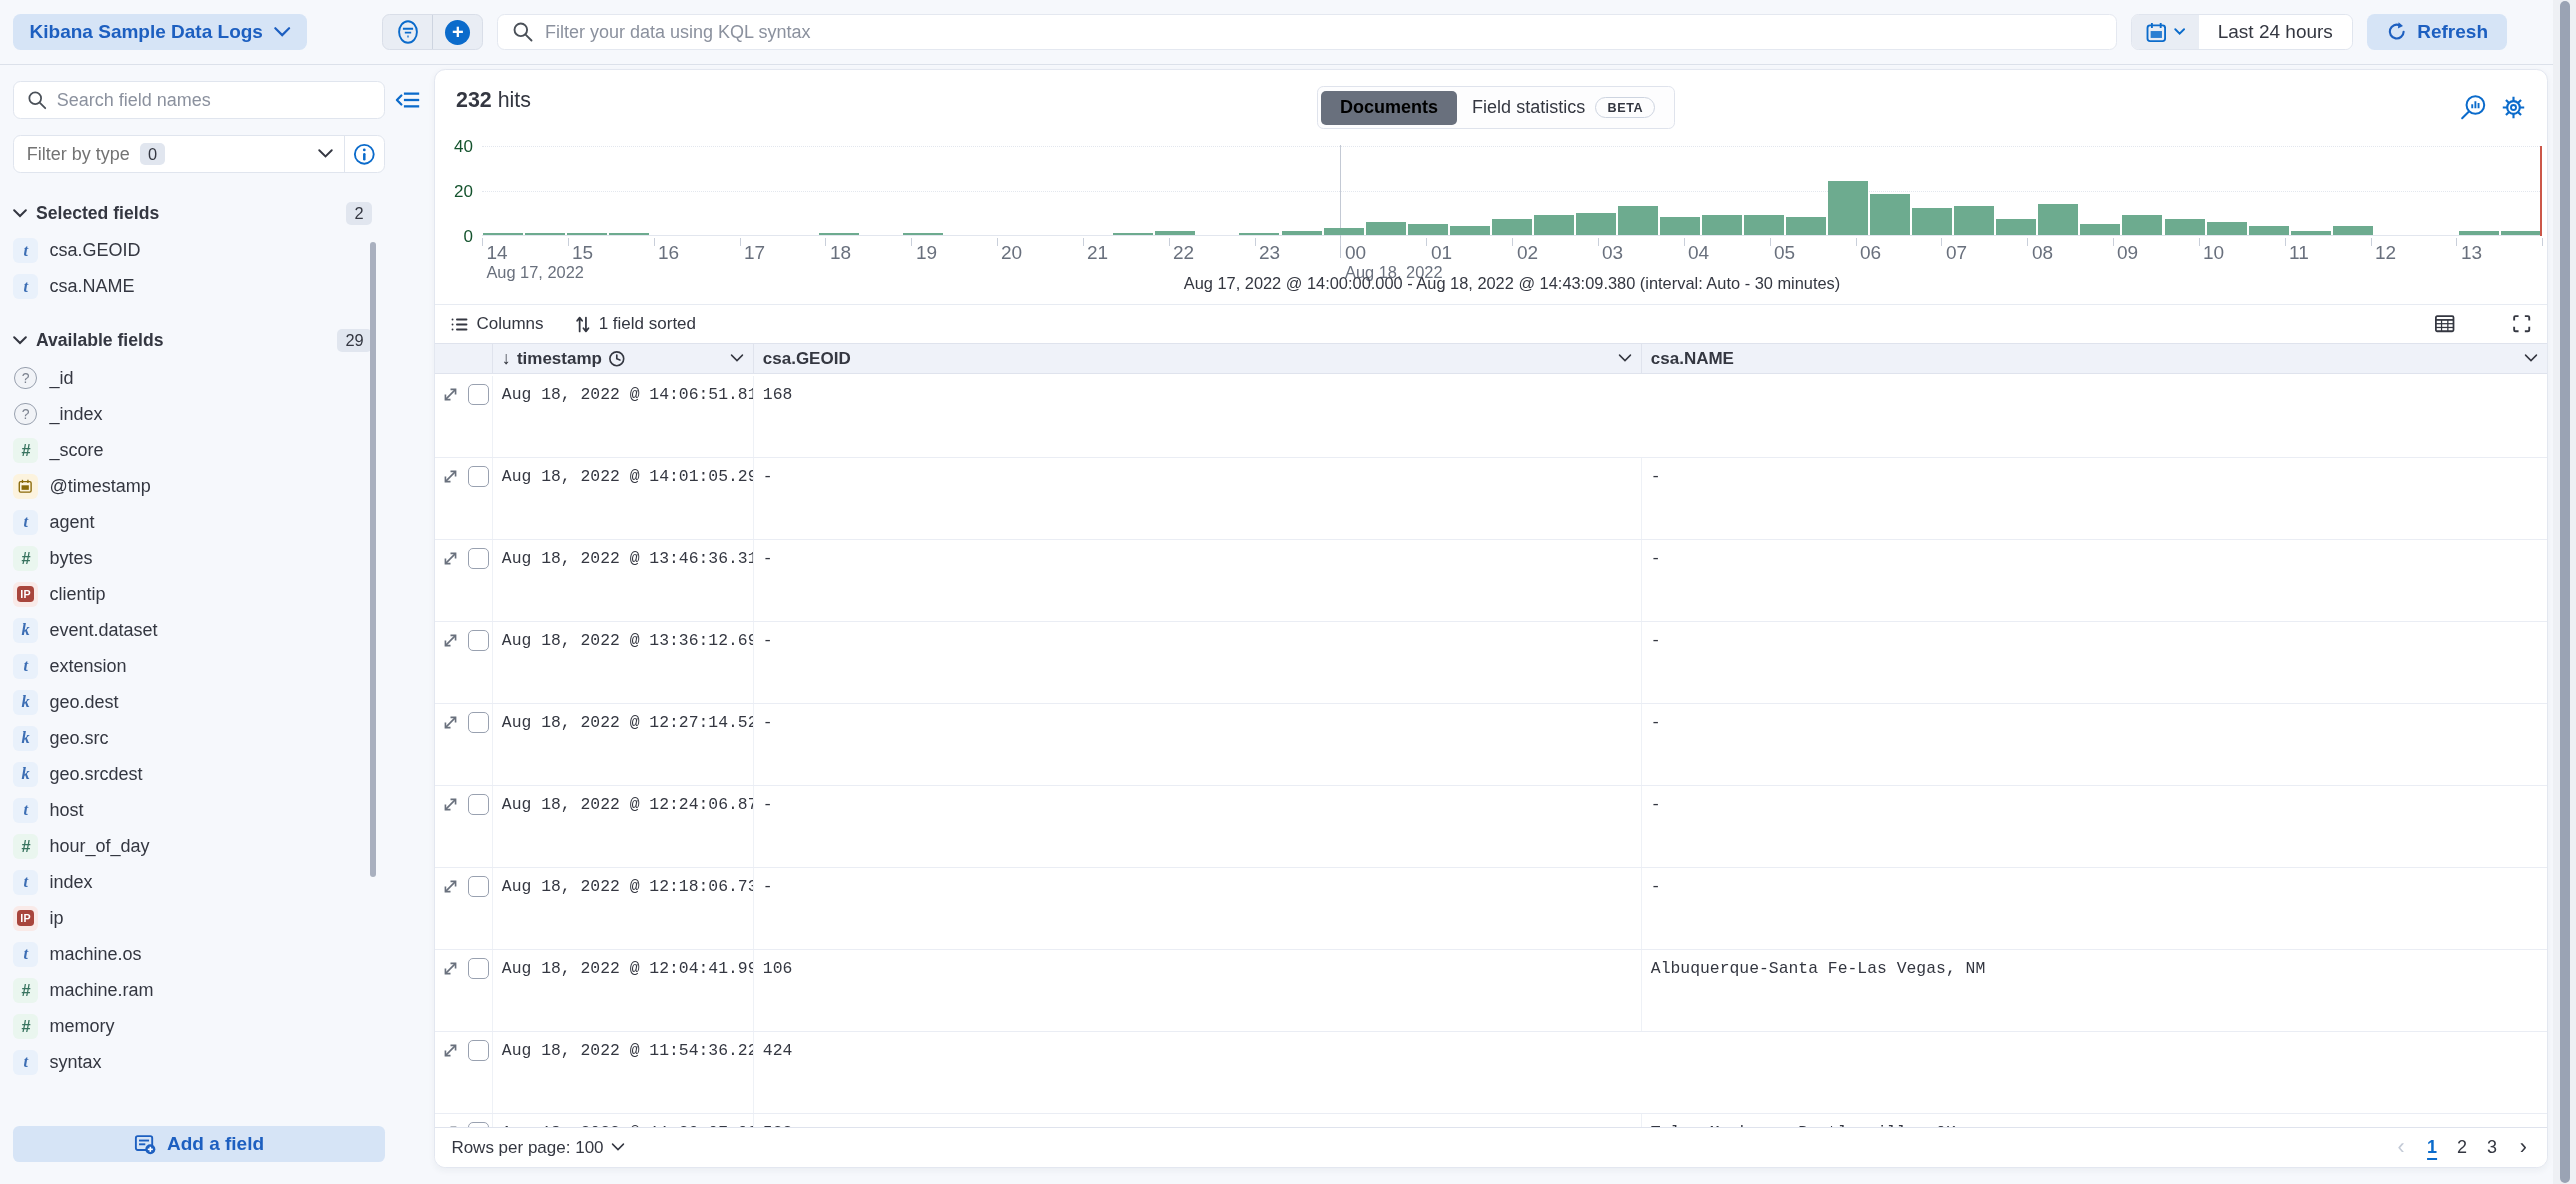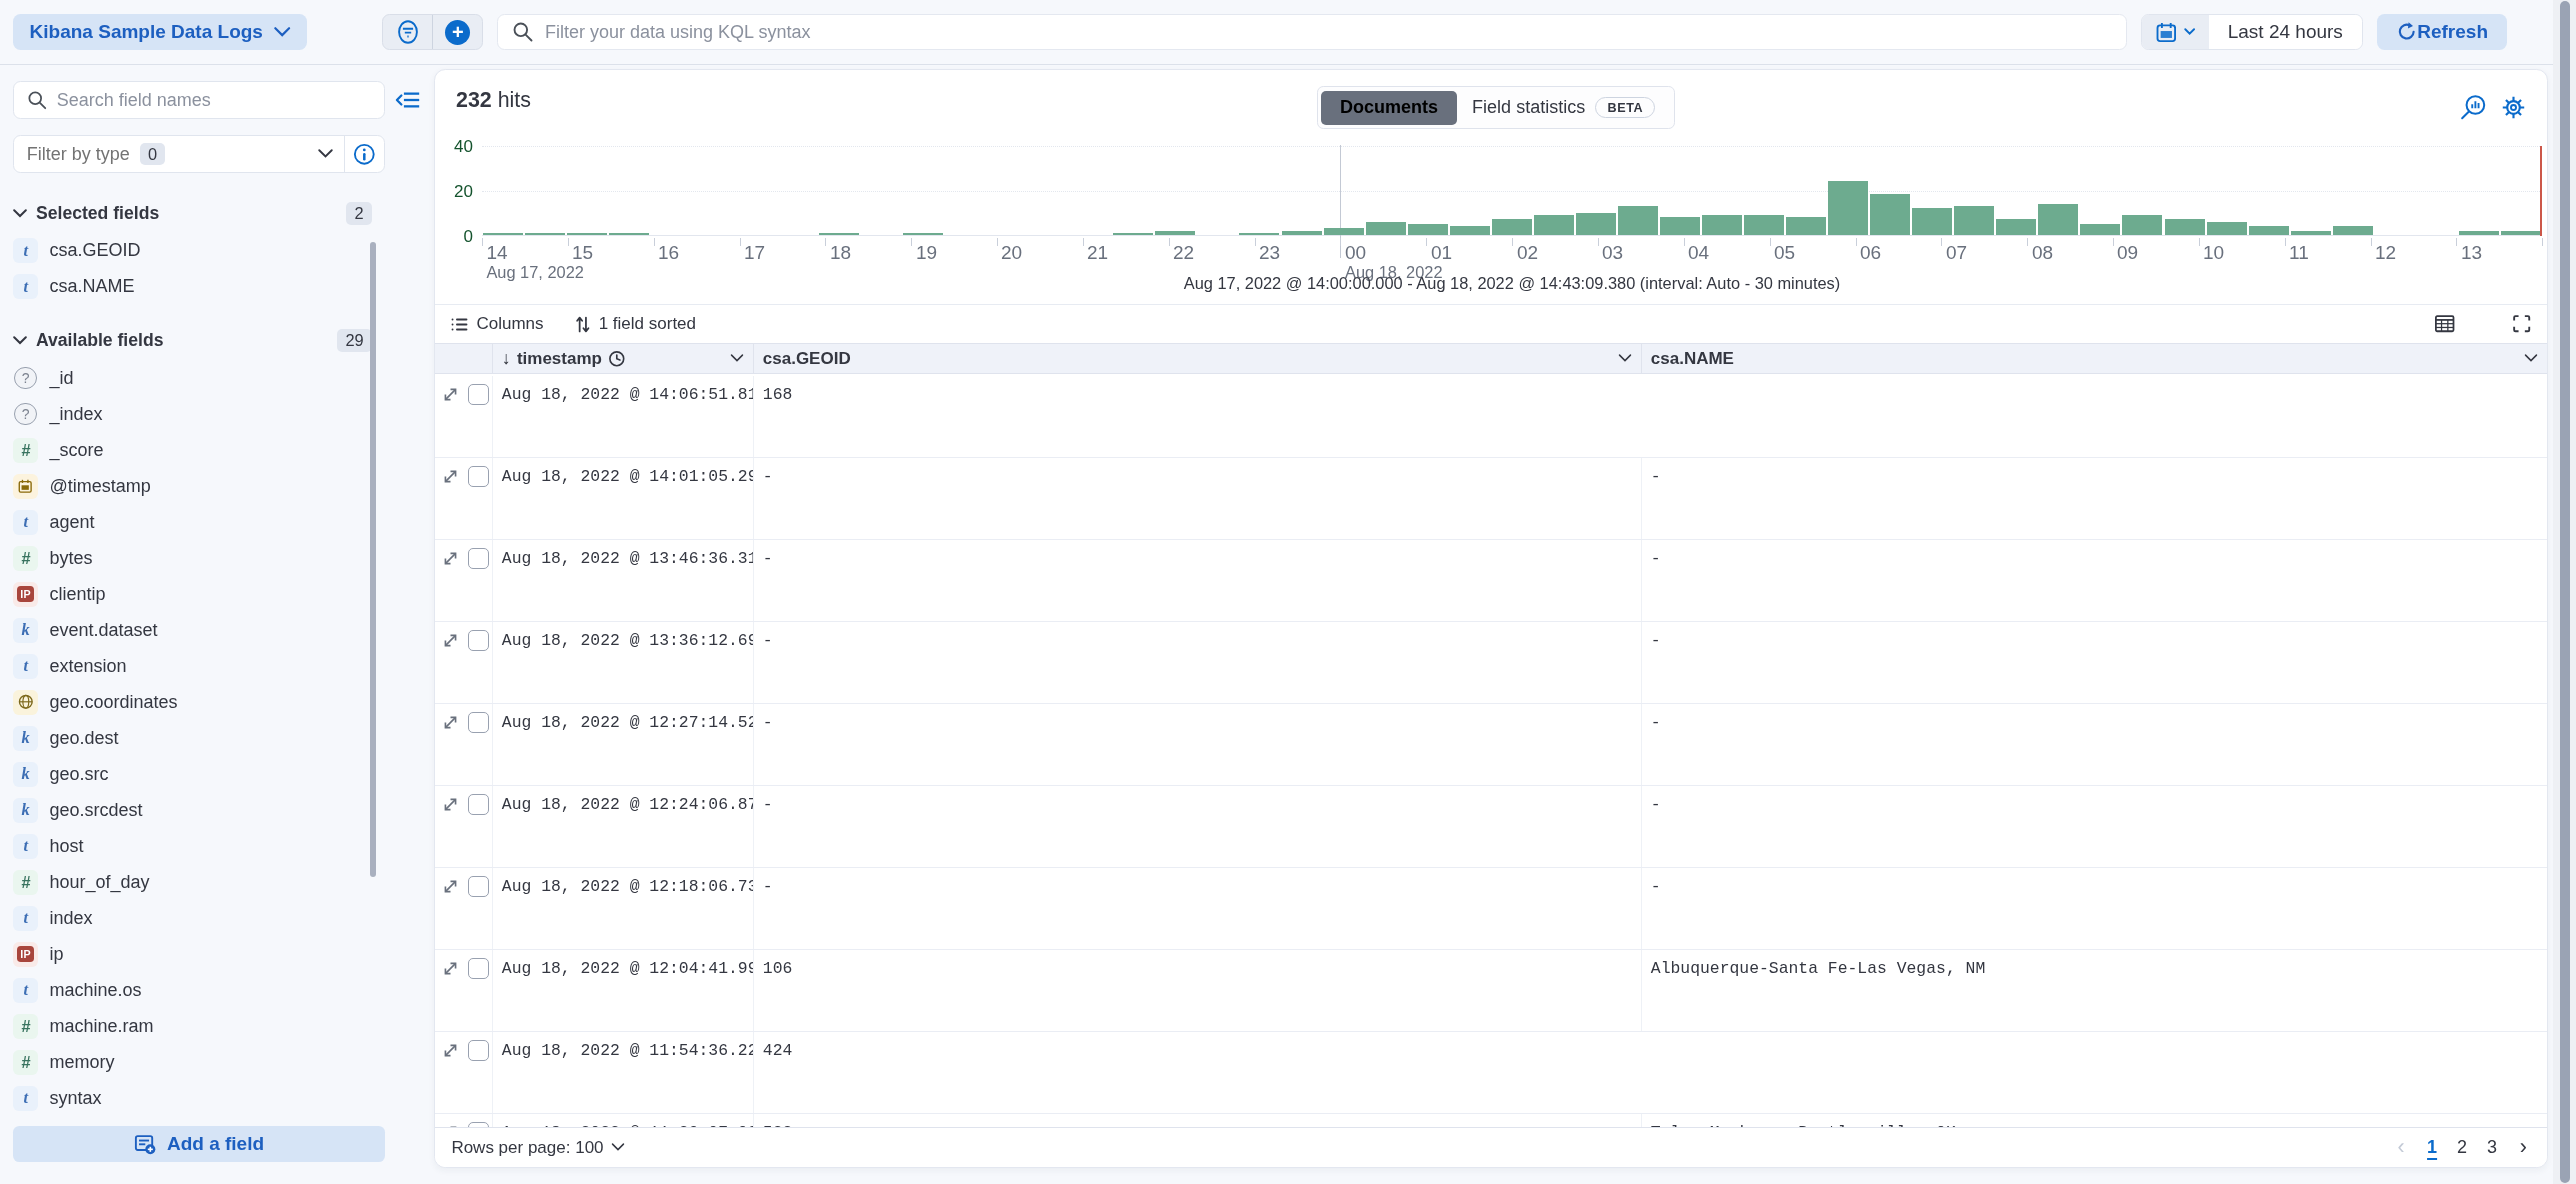--- a/index.html
+++ b/index.html
@@ -52,21 +52,21 @@
     width:67px; background:#e9edf4; display:flex; align-items:center;
     justify-content:center; gap:6.3px; cursor:pointer; border:none;
   }
   .date-text {
     background:#fff; padding:0 19px; display:flex; align-items:center;
     font-size:19px; color:#343741; cursor:pointer;
   }
   .refresh-btn {
     margin-left:14px; height:36px; padding:4px 19px; background:#d6e4f6; color:#1d5fc0;
     border:none; border-radius:7.5px; font-weight:bold; font-size:19px;
-    font-family:inherit; display:flex; align-items:center; cursor:pointer;
+    font-family:inherit; display:flex; align-items:center; gap:10px; cursor:pointer;
   }
 
   
   .sidebar { position:absolute; left:0; top:65px; width:434px; bottom:0; }
   .sb-search {
     position:absolute; left:13.2px; top:16.4px; width:372px; height:38px;
     background:#fff; border:1.3px solid #e0e5ee; border-radius:7.5px;
     display:flex; align-items:center; padding:0 12.6px; gap:10px;
   }
   .sb-search input {
@@ -397,30 +397,20 @@
           </span>
           <span class="field-label">clientip</span>
         </div>
         <div class="field-item">
           <span class="token tok-keyword">k</span>
           <span class="field-label">event.dataset</span>
         </div>
         <div class="field-item">
           <span class="token tok-text">t</span>
           <span class="field-label">extension</span>
-        </div>
-        <div class="field-item">
-          <span class="token tok-geo">
-            <svg width="17.6" height="17.6" viewBox="0 0 36 36">
-              <circle cx="18" cy="18" r="13" fill="none" stroke="currentColor" stroke-width="2.8"></circle>
-              <ellipse cx="18" cy="18" rx="6" ry="13" fill="none" stroke="currentColor" stroke-width="2.4"></ellipse>
-              <line x1="5" y1="18" x2="31" y2="18" stroke="currentColor" stroke-width="2.4"></line>
-            </svg>
-          </span>
-          <span class="field-label">geo.coordinates</span>
         </div>
         <div class="field-item">
           <span class="token tok-keyword">k</span>
           <span class="field-label">geo.dest</span>
         </div>
         <div class="field-item">
           <span class="token tok-keyword">k</span>
           <span class="field-label">geo.src</span>
         </div>
         <div class="field-item">

